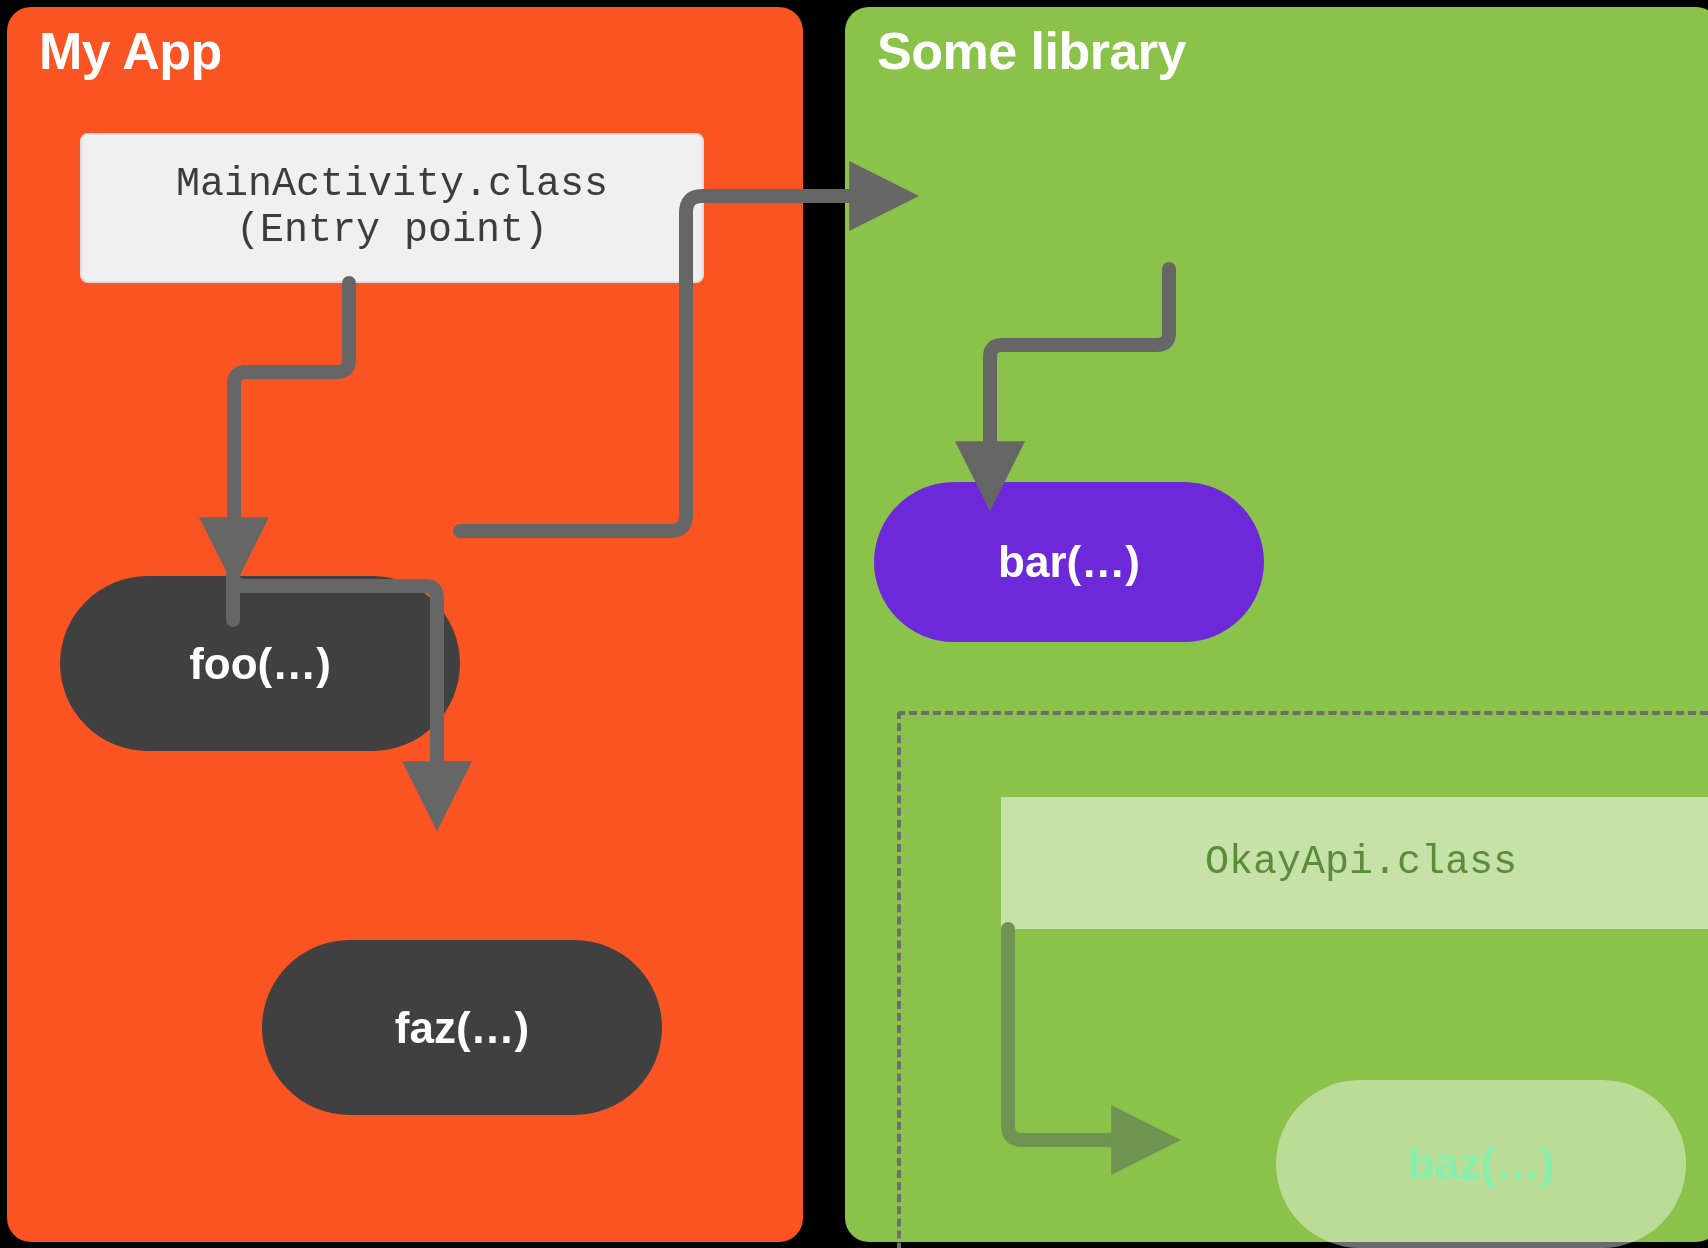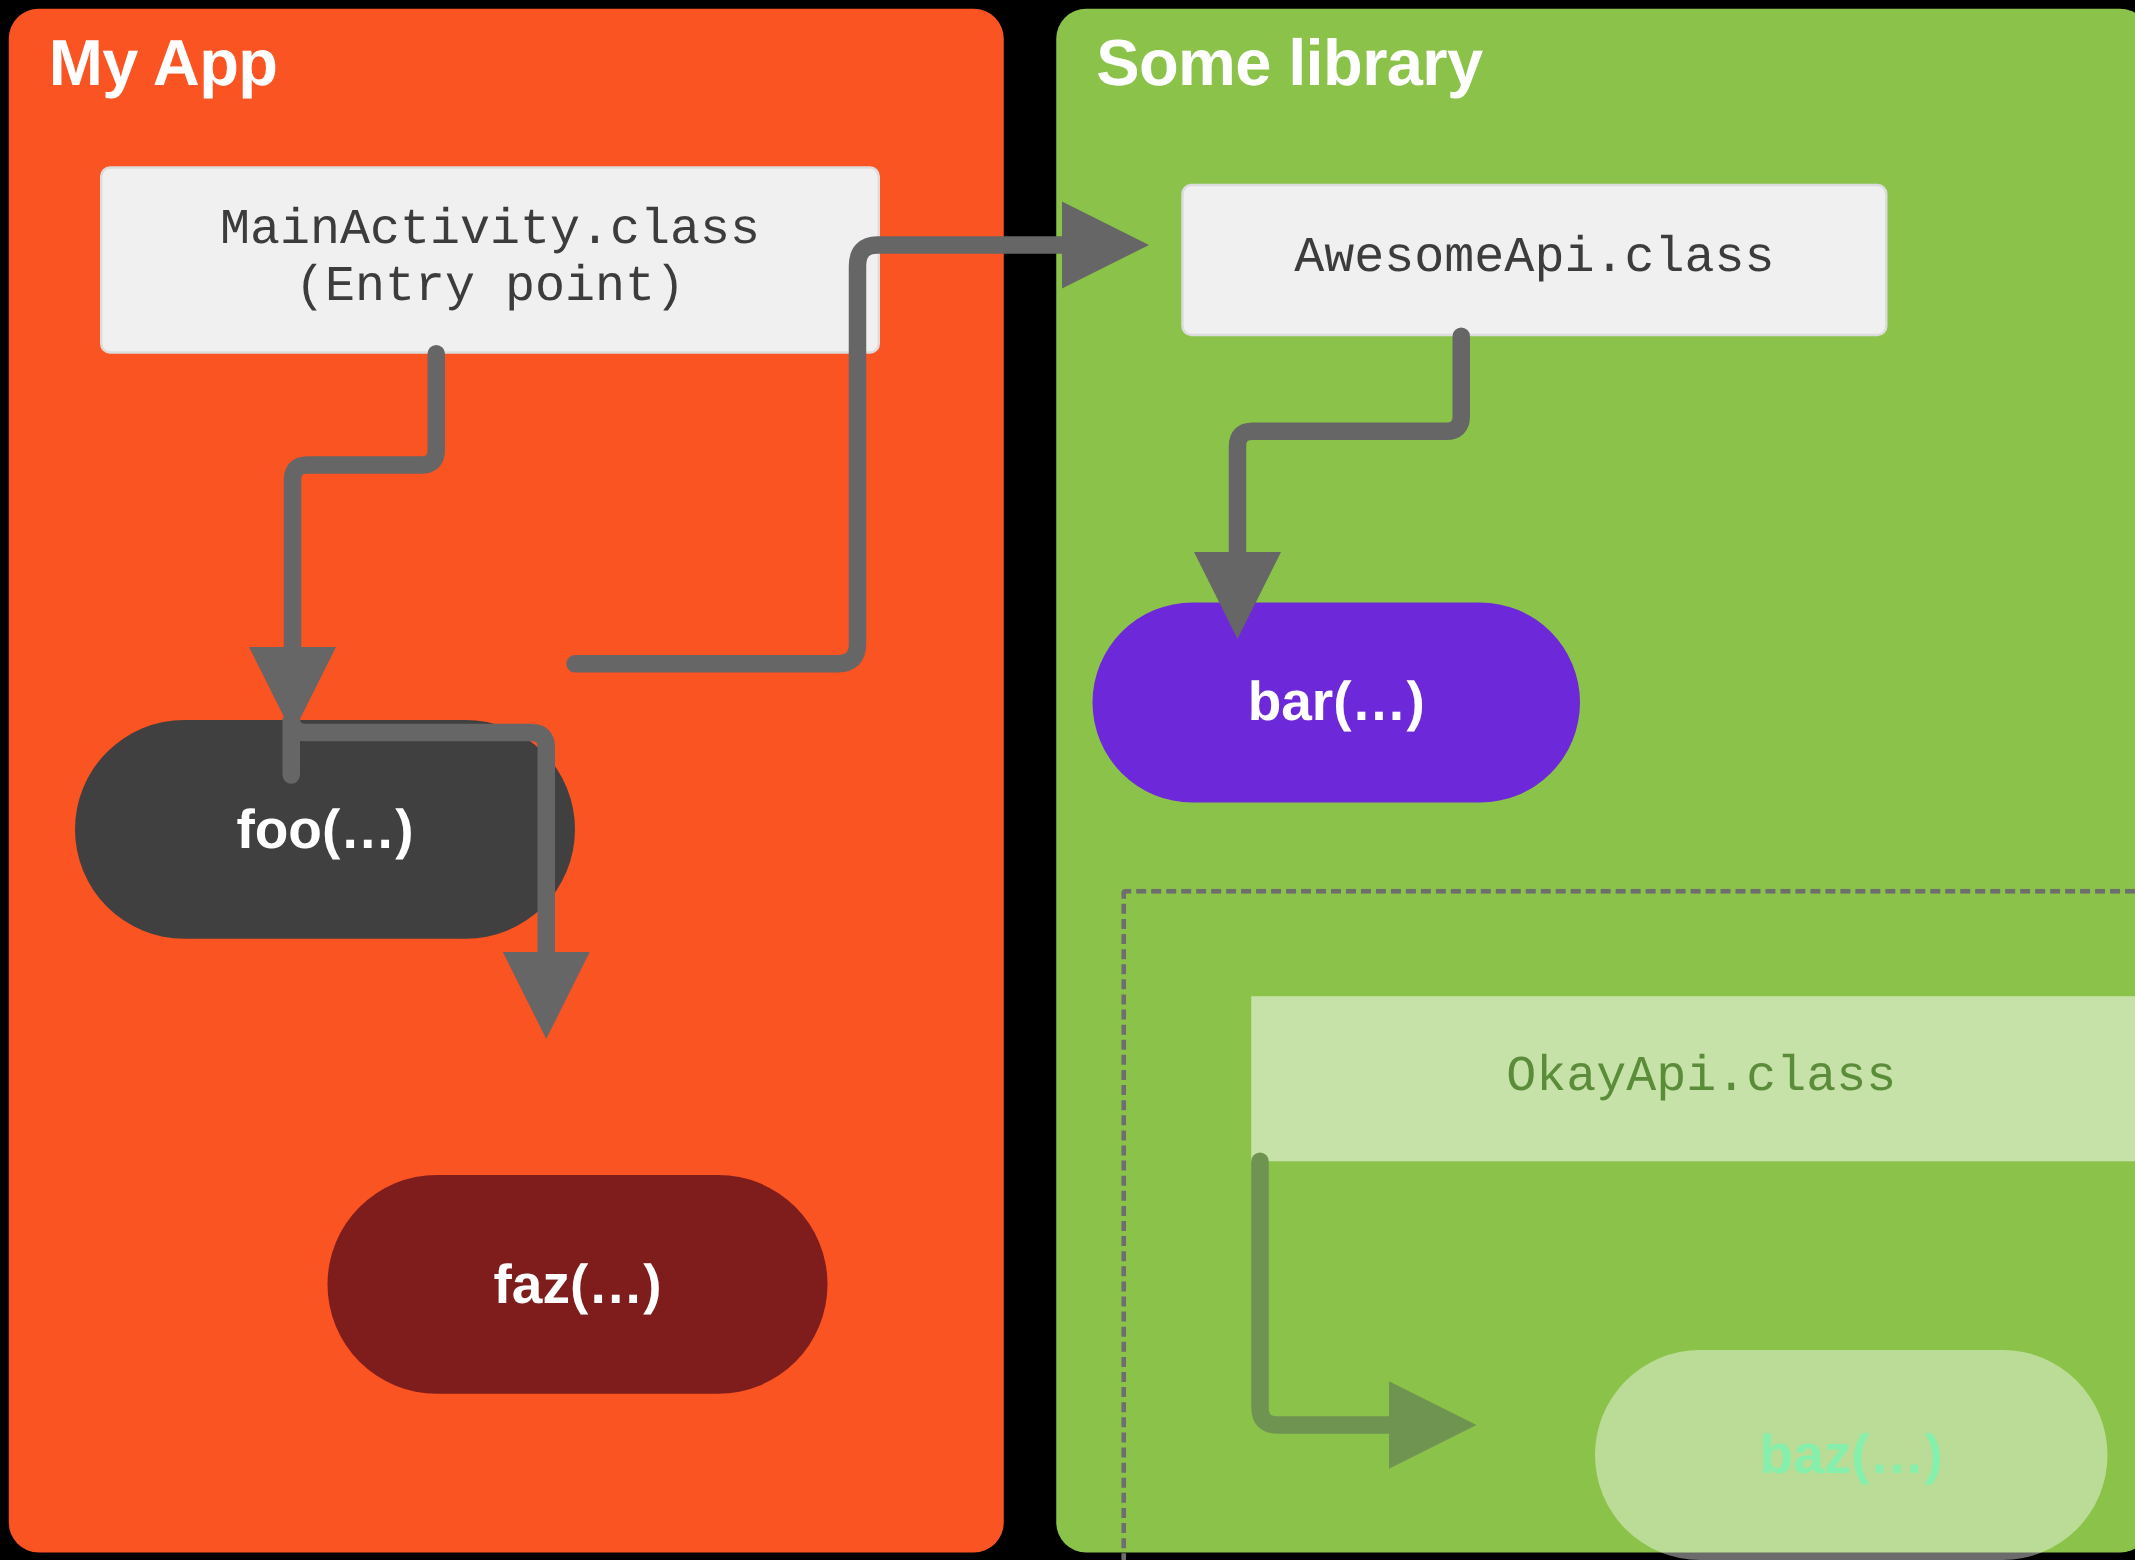--- a/index.html
+++ b/index.html
@@ -21,21 +21,21 @@
   #box-mainactivity{left:80px;top:133px;width:624px;height:150px;}
   #box-awesomeapi{left:945px;top:147px;width:565px;height:122px;}
 
   #box-okayapi{left:1001px;top:797px;width:720px;height:132px;background:rgba(255,255,255,0.52);
     border:none;border-radius:0;color:#5B8C3A;font-size:40px;}
 
   
   .node{position:absolute;border-radius:999px;display:flex;align-items:center;justify-content:center;
     color:#fff;font-weight:bold;font-size:44px;box-sizing:border-box;}
   #node-foo{left:60px;top:576px;width:400px;height:175px;background:#404040;}
-  #node-faz{left:262px;top:940px;width:400px;height:175px;background:#7f1d1d;}
+  #node-faz{left:262px;top:940px;width:400px;height:175px;background:#404040;}
   #node-bar{left:874px;top:482px;width:390px;height:160px;background:#6d28d9;}
   #node-baz{left:1276px;top:1080px;width:410px;height:168px;background:rgba(255,255,255,0.42);color:#86efac;}
 
   
   #unreachable{position:absolute;left:897px;top:711px;width:835px;height:600px;
     border:4px dashed #6E6E6E;border-radius:4px;box-sizing:border-box;}
   #unreachable-label{position:absolute;left:925px;top:727px;font-size:40px;font-style:italic;
     color:#6B6B6B;font-weight:normal;}
 
   
@@ -51,21 +51,20 @@
   </div>
 
   <div class="panel" id="panel-lib">
     <div class="panel-title">Some library</div>
   </div>
 
   <div id="unreachable"></div>
 
   <div class="classbox" id="box-mainactivity">MainActivity.class
 (Entry point)</div>
-  <div class="classbox" id="box-awesomeapi">AwesomeApi.class</div>
   <div class="classbox" id="box-okayapi">OkayApi.class</div>
 
   <div class="node" id="node-foo">foo(…)</div>
   <div class="node" id="node-faz">faz(…)</div>
   <div class="node" id="node-bar">bar(…)</div>
   <div class="node" id="node-baz">baz(…)</div>
 
   <svg id="wires" viewBox="0 0 1708 1248">
     <defs>
       <marker id="ah" markerWidth="5" markerHeight="5" refX="2.2" refY="2.5" orient="auto" markerUnits="strokeWidth">

